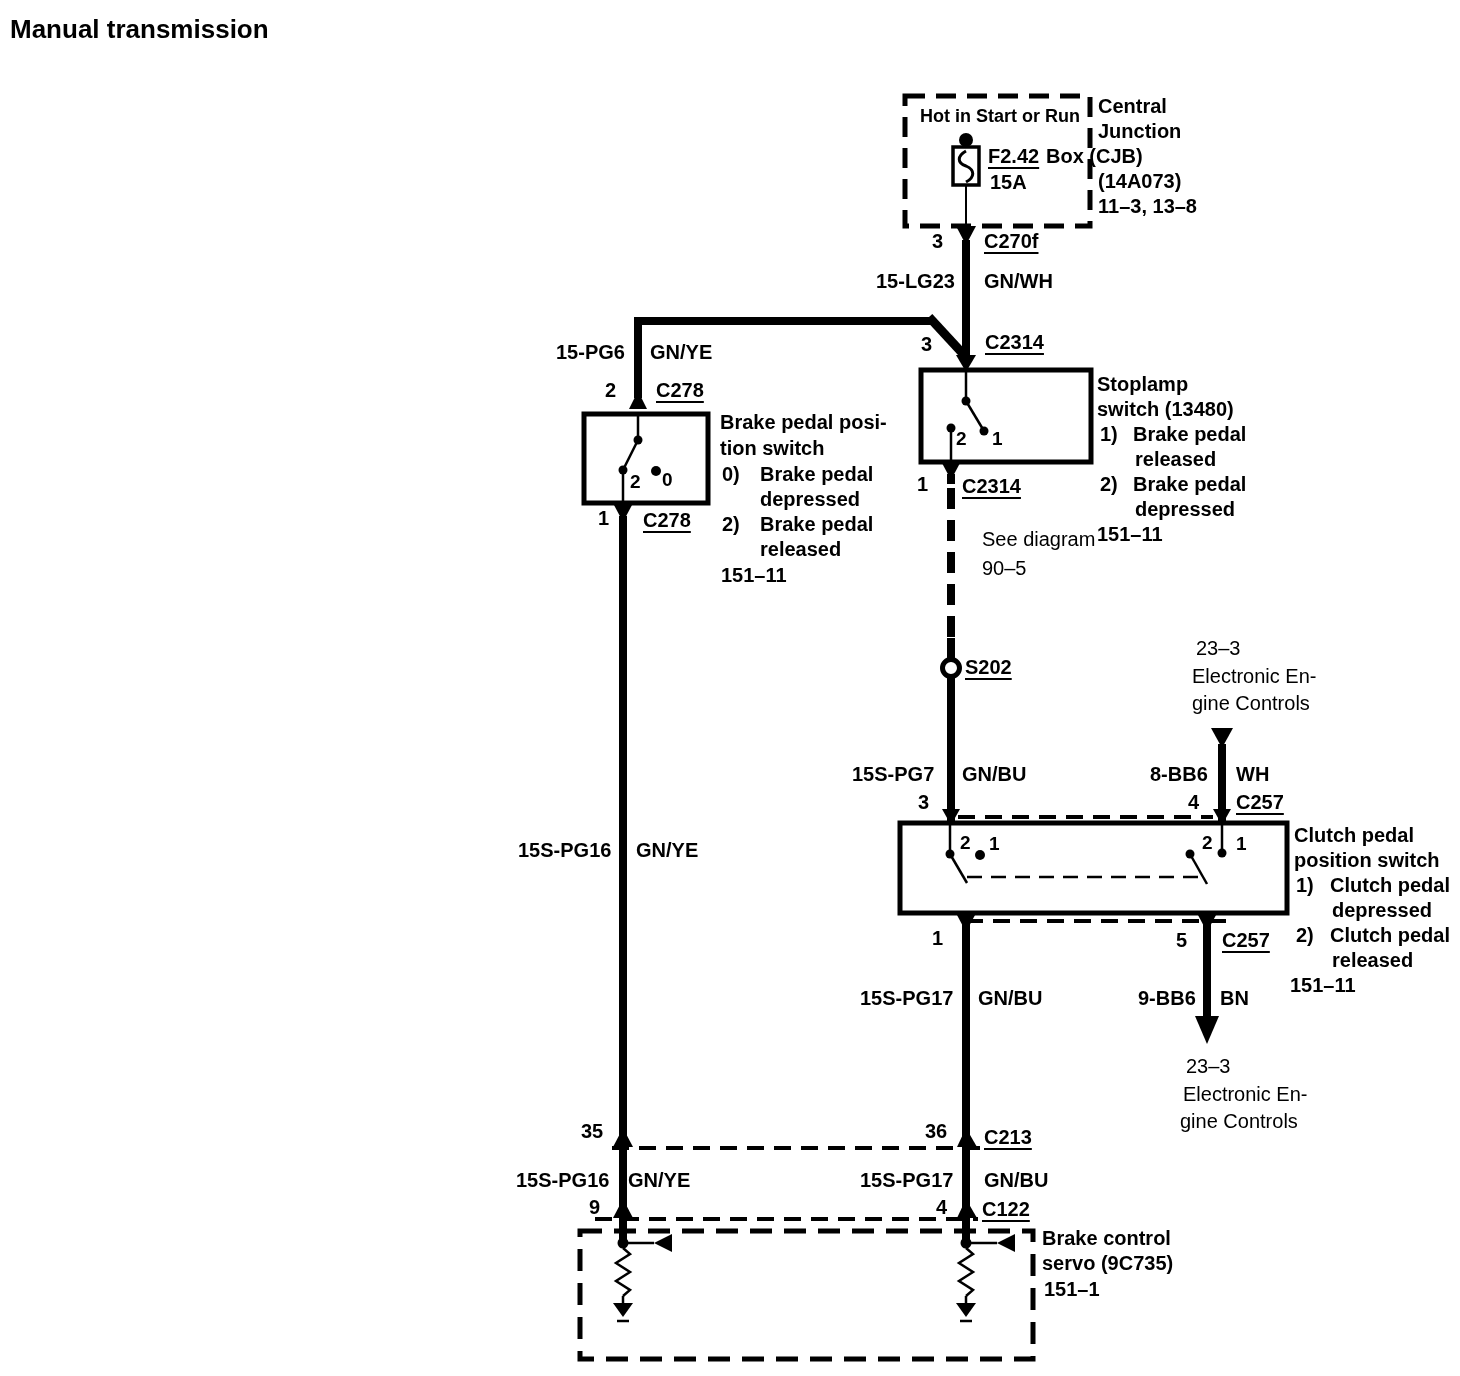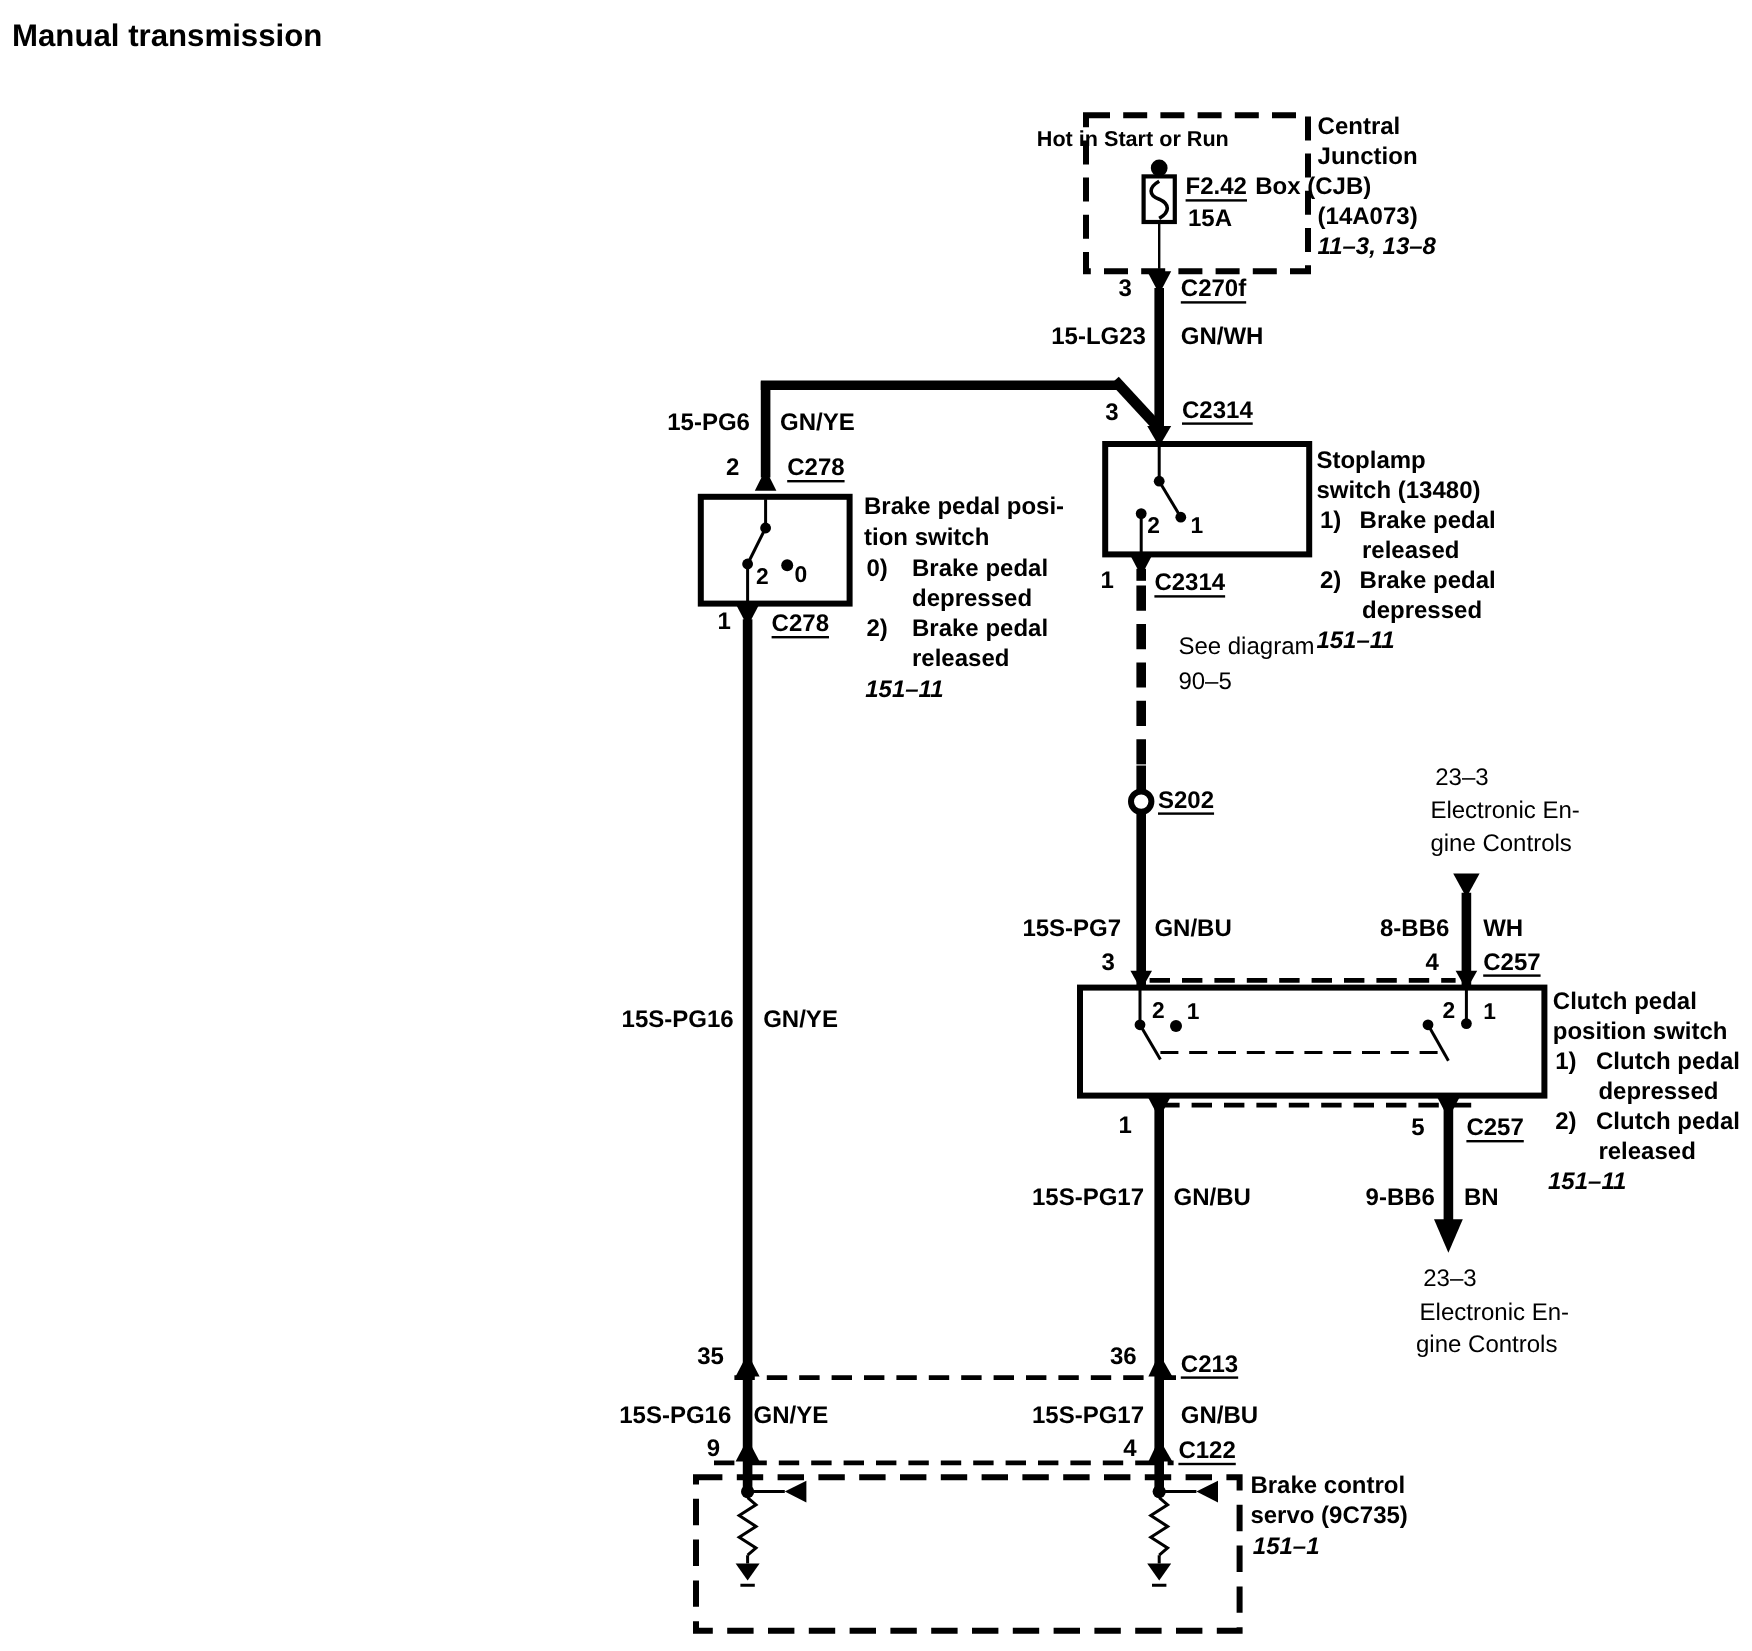--- a/index.html
+++ b/index.html
@@ -5,21 +5,21 @@
   html,body{margin:0;padding:0;background:#fff;}
   #page{position:relative;width:1460px;height:1376px;background:#ffffff;overflow:hidden;
         font-family:"Liberation Sans",sans-serif;color:#000;}
   #wires{position:absolute;left:0;top:0;}
   .lbl{position:absolute;font-family:"Liberation Sans",sans-serif;font-weight:bold;
        font-size:20px;color:#000;white-space:nowrap;line-height:1.05;}
   .t26{font-size:26px;}
   .t18{font-size:18px;}
   .sm{font-size:19px;}
   .und{text-decoration:underline;text-underline-offset:4px;text-decoration-thickness:2px;}
-  .it{font-style:italic;}
+  .it{}
   .nw{font-weight:normal;margin-left:20px;}
 </style>
 </head>
 <body>
 
 <div id="page">
 
   <svg id="wires" width="1460" height="1376" viewBox="0 0 1460 1376">
     <g stroke="#000" fill="none">
 
@@ -137,21 +137,21 @@
         <path d="M966,1248 l7,6 l-14,9 l14,9 l-14,9 l14,9 l-7,6"></path>
         <line x1="966" y1="1296" x2="966" y2="1303"></line>
         <polygon points="956,1303 976,1303 966,1317" fill="#000" stroke="none"></polygon>
         <line x1="960" y1="1321" x2="972" y2="1321"></line>
       </g>
     </g>
   </svg>
 
   <div class="lbl t26" style="left:10px;top:16px">Manual transmission</div>
 
-  <div class="lbl t18" style="left:864px;top:107px">Hot in Start or Run</div>
+  <div class="lbl t18" style="left:920px;top:107px">Hot in Start or Run</div>
   <div class="lbl und" style="left:988px;top:146px">F2.42</div>
   <div class="lbl" style="left:990px;top:172px">15A</div>
   <div class="lbl" style="left:1098px;top:96px">Central</div>
   <div class="lbl" style="left:1098px;top:121px">Junction</div>
   <div class="lbl" style="left:1046px;top:146px">Box (CJB)</div>
   <div class="lbl" style="left:1098px;top:171px">(14A073)</div>
   <div class="lbl it" style="left:1098px;top:196px">11–3, 13–8</div>
   <div class="lbl" style="left:932px;top:231px">3</div>
   <div class="lbl und" style="left:984px;top:231px">C270f</div>
   <div class="lbl" style="left:876px;top:271px">15-LG23</div>

